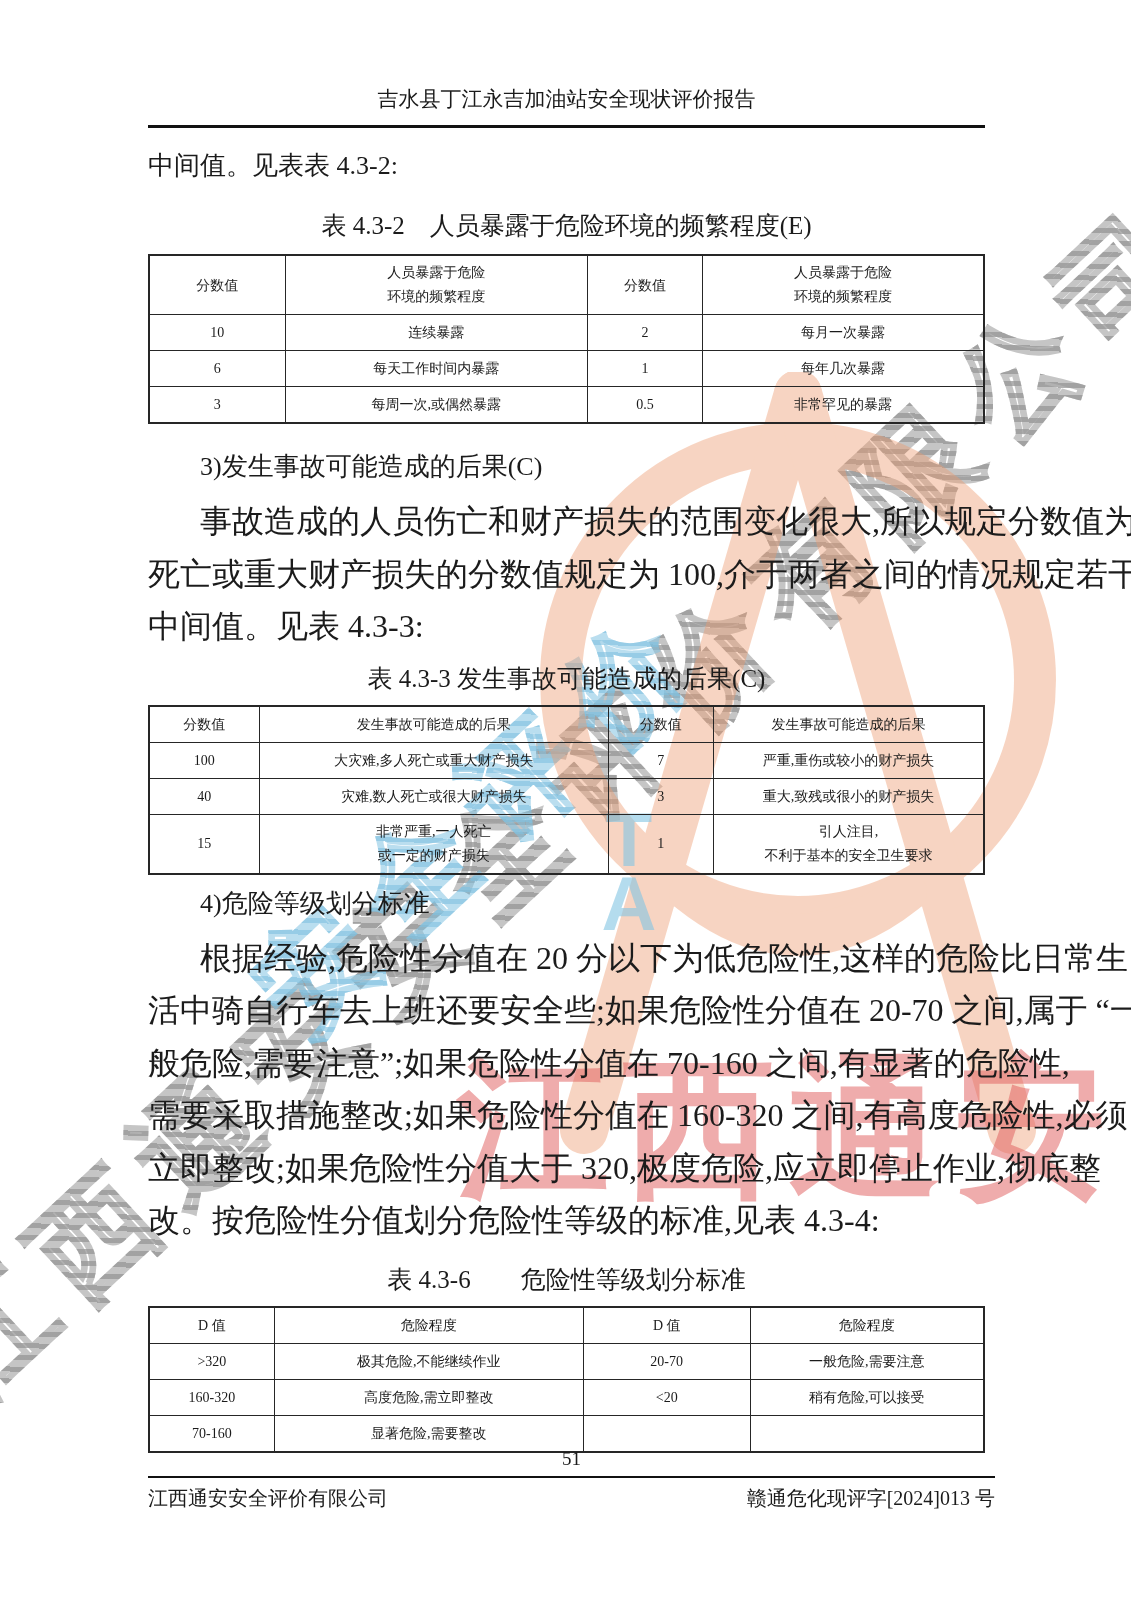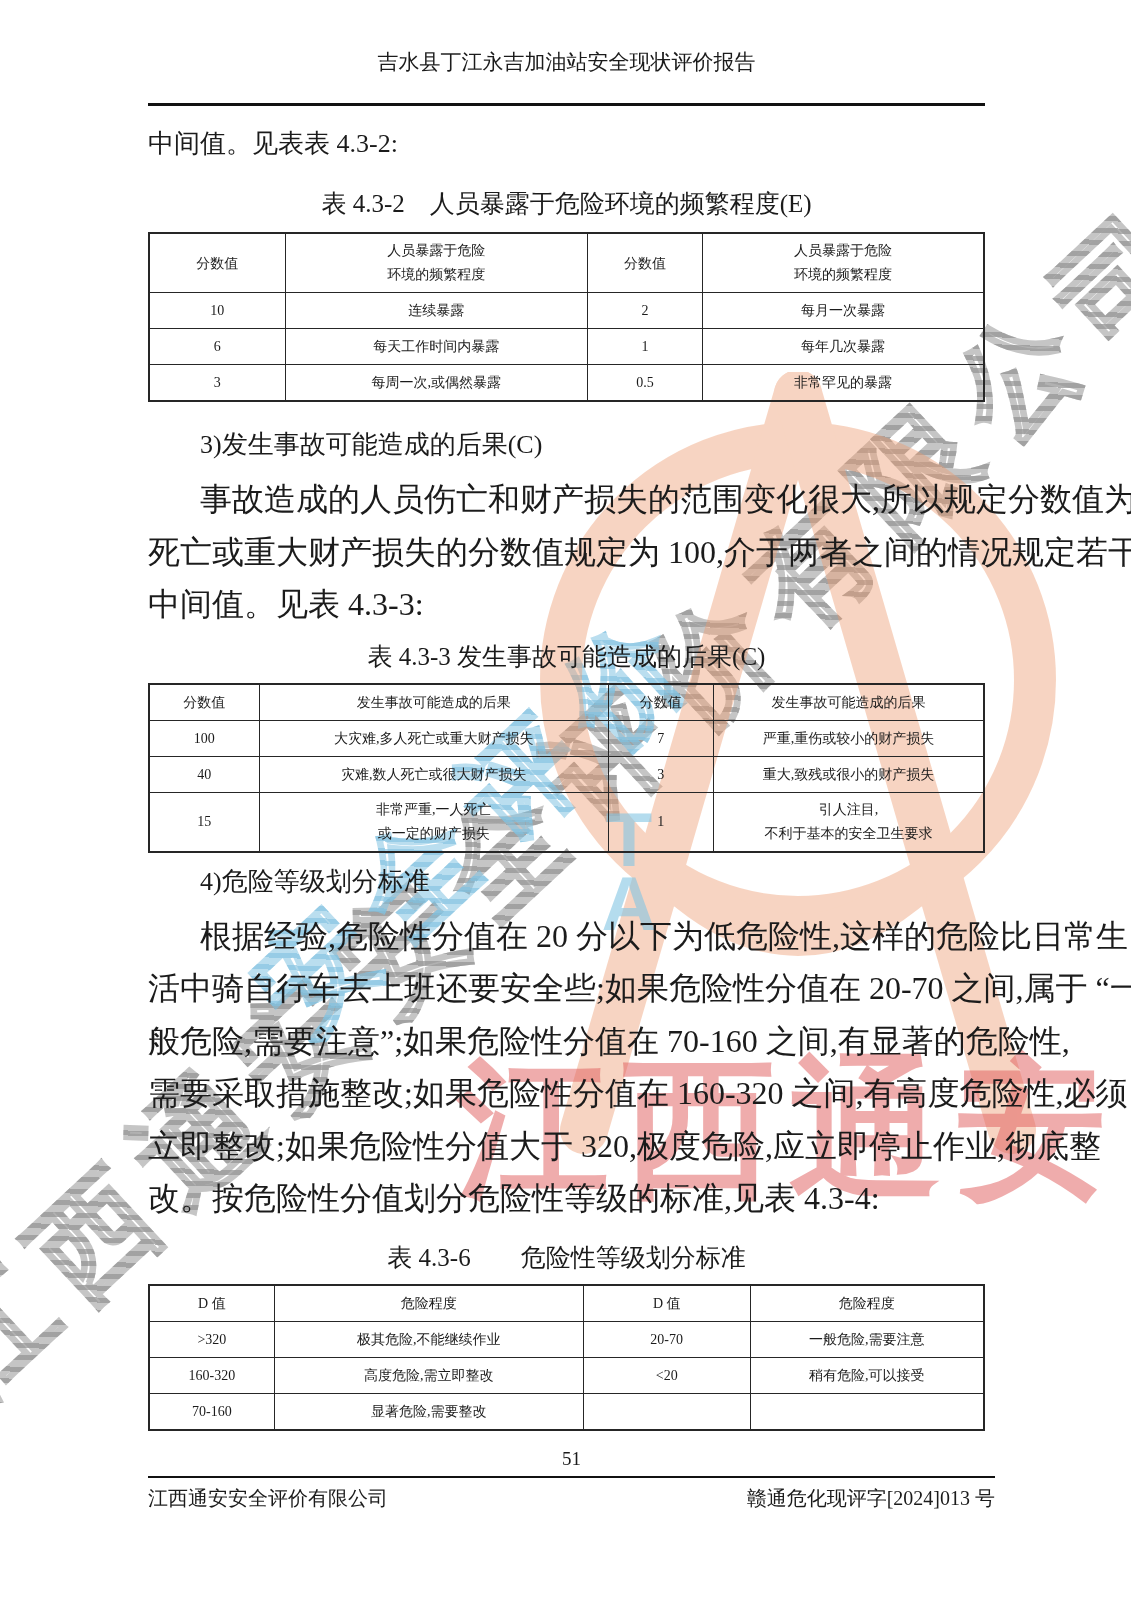--- a/index.html
+++ b/index.html
@@ -54,24 +54,24 @@
     color: rgba(224,90,90,0.5);
     white-space: nowrap;
     margin-left: 47px;
   }
   .wm-logo { position:absolute; left:538px; top:372px; }
 
   
   .content { position:absolute; inset:0; z-index:1; padding:0 146px 0 148px; }
 
   .doc-header {
-    margin-top: 48px;
+    margin-top: 85px;
     text-align: center;
     font-size: 21px;
-    padding-bottom: 27px;
+    padding-bottom: 12px;
     border-bottom: 3px solid #111;
   }
   .intro-line { margin-top: 20px; font-size: 26px; white-space: pre; }
 
   .tbl-title { text-align:center; font-size:25px; white-space:pre; }
   .t2-title { margin-top: 26px; }
   .t3-title { margin-top: 9px; }
   .t4-title { margin-top: 16px; }
 
   table { border-collapse: collapse; width:100%; table-layout: fixed; border:2px solid #262626; }

